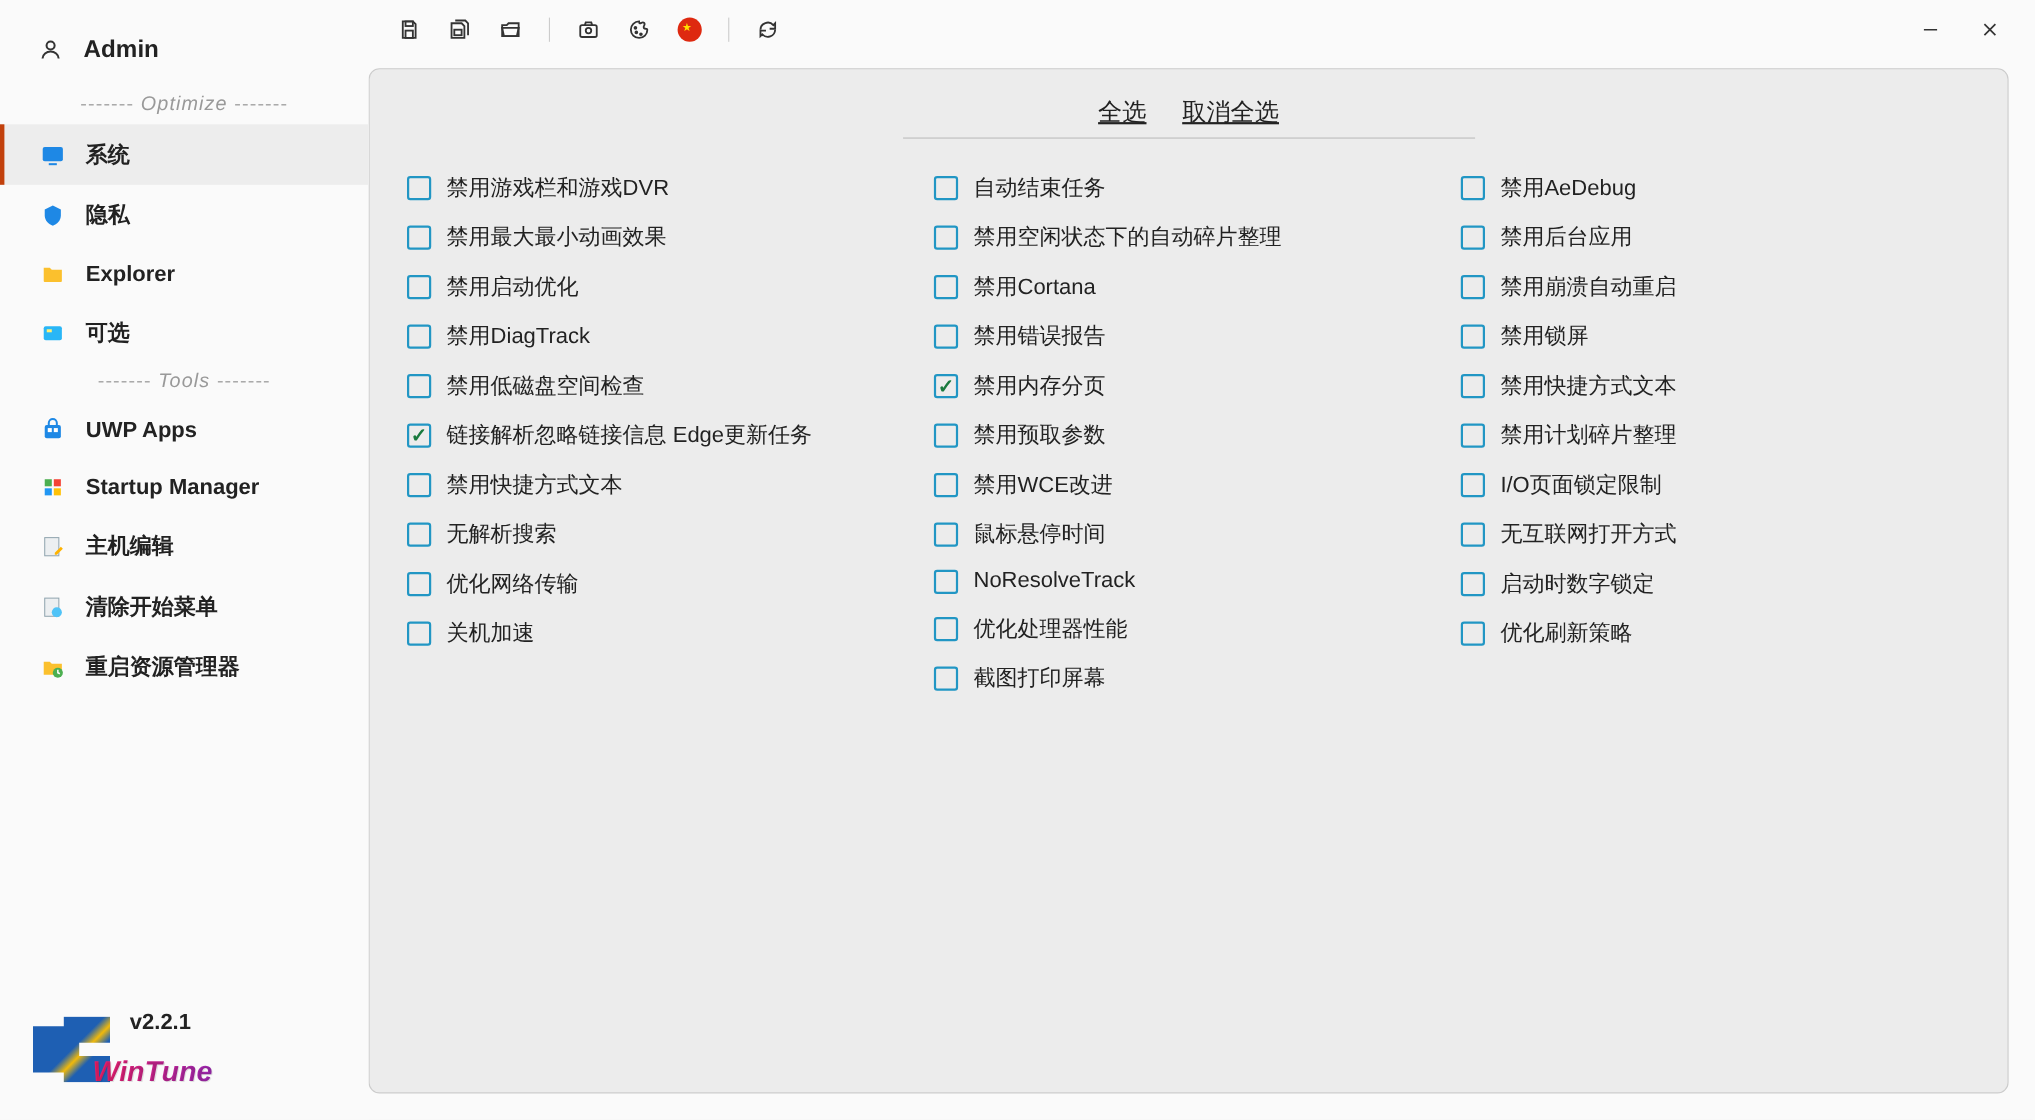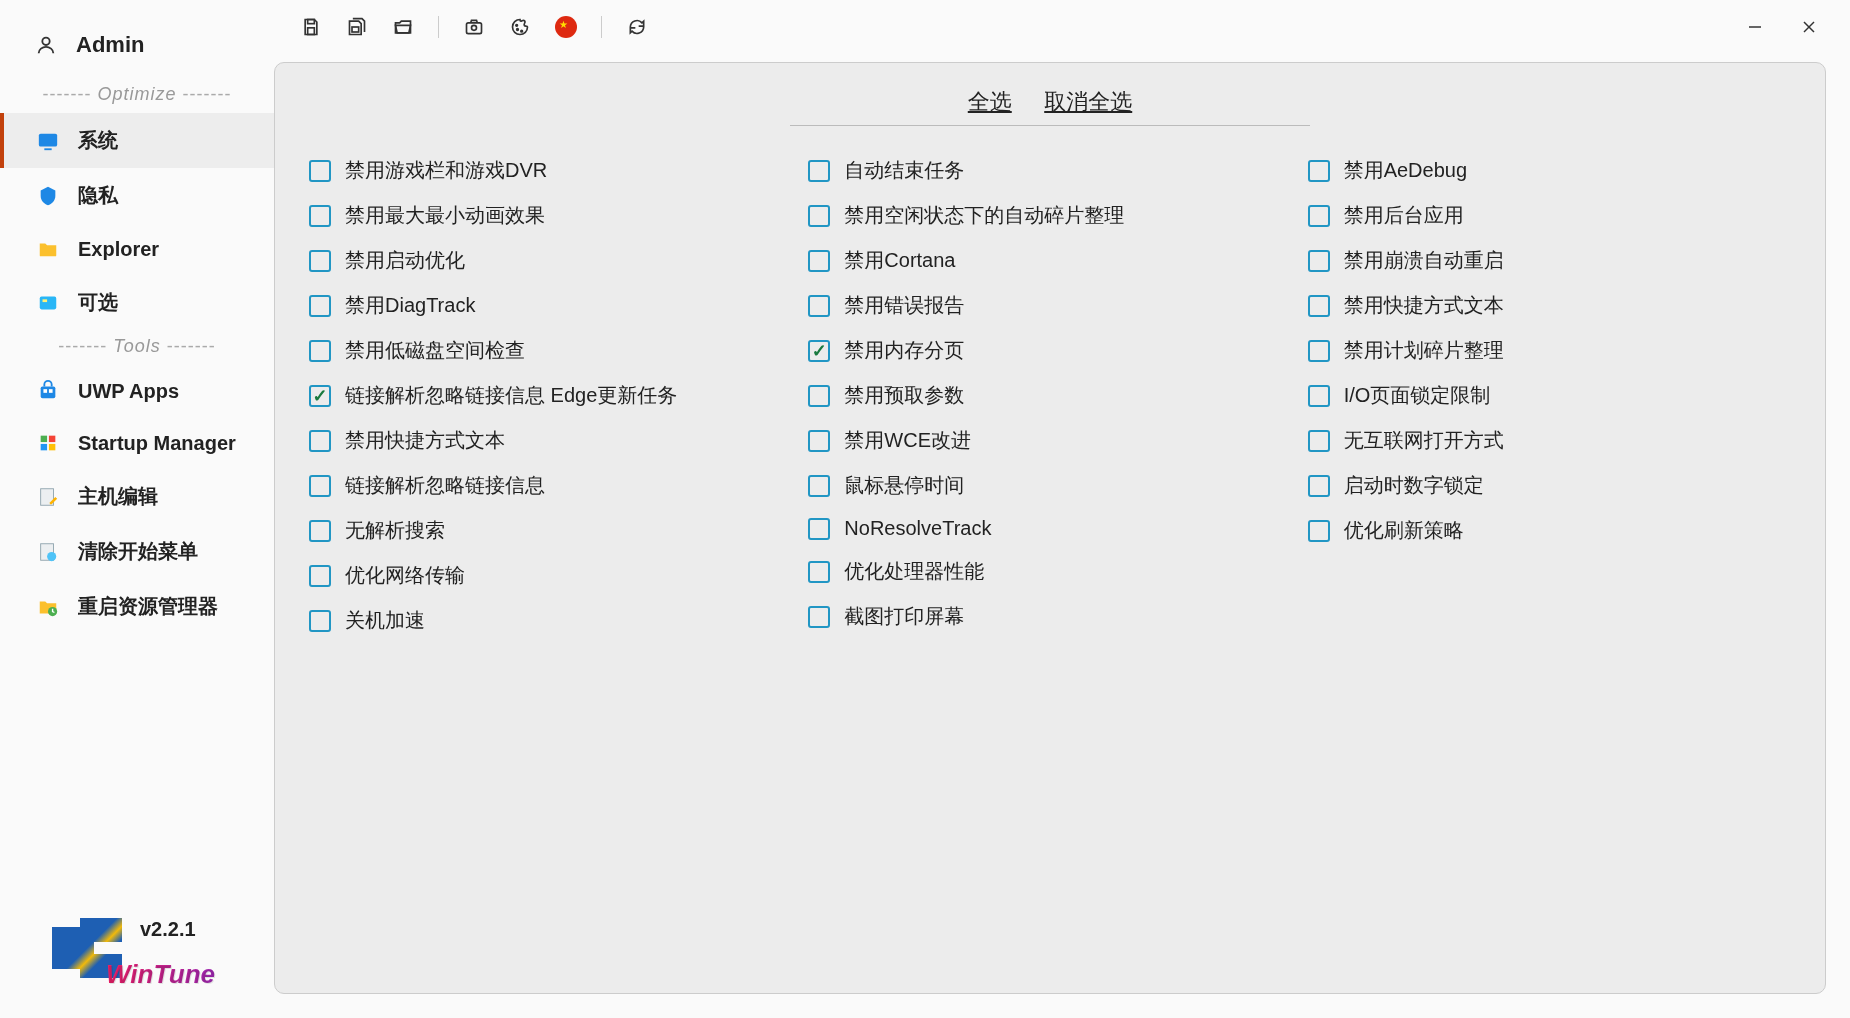--- a/index.html
+++ b/index.html
@@ -5,21 +5,21 @@
 * { margin: 0; padding: 0; box-sizing: border-box; }
 body {
   font-family: "Microsoft YaHei", "Segoe UI", Arial, sans-serif;
   background: #fafafa;
   width: 1850px;
   height: 1018px;
   overflow: hidden;
   display: flex;
 }
 .sidebar {
-  width: 274px;
+  width: 335px;
   background: #fafafa;
   padding: 24px 0 0 0;
   position: relative;
 }
 .sidebar-header {
   display: flex;
   align-items: center;
   padding: 8px 20px 20px 34px;
 }
 .user-icon {
@@ -53,22 +53,23 @@
 }
 .nav-icon {
   width: 24px; height: 24px;
   margin-right: 18px;
   display:flex;align-items:center;justify-content:center;
   font-size:20px;
 }
 .logo-block {
   position: absolute;
   bottom: 28px;
-  left: 52px;
+  left: 30px;
   display:flex;
+  align-items:center;
 }
 .logo-img {
   width: 70px; height: 60px;
   background: linear-gradient(135deg,#1e5fb3 0%, #1e5fb3 50%, #f0b90b 60%, #1e5fb3 70%);
   clip-path: polygon(0 15%, 40% 15%, 40% 0, 100% 0, 100% 40%, 60% 40%, 60% 60%, 100% 60%, 100% 100%, 40% 100%, 40% 85%, 0 85%);
   margin-right: 6px;
   position:relative;
 }
 .logo-text-block { display:flex; flex-direction:column; }
 .version { font-size: 20px; font-weight: 600; color:#222; margin-left:12px; margin-bottom:-4px;}
@@ -389,24 +390,20 @@
           <div class="check-item">
             <span class="checkbox checked"></span>
             <span>链接解析忽略链接信息 Edge更新任务</span>
           </div>
           <div class="check-item">
             <span class="checkbox"></span>
             <span>禁用快捷方式文本</span>
           </div>
           <div class="check-item">
             <span class="checkbox"></span>
-            <span>链接解析忽略链接信息</span>
-          </div>
-          <div class="check-item">
-            <span class="checkbox"></span>
             <span>无解析搜索</span>
           </div>
           <div class="check-item">
             <span class="checkbox"></span>
             <span>优化网络传输</span>
           </div>
           <div class="check-item">
             <span class="checkbox"></span>
             <span>关机加速</span>
           </div>
@@ -465,20 +462,24 @@
           <div class="check-item">
             <span class="checkbox"></span>
             <span>禁用后台应用</span>
           </div>
           <div class="check-item">
             <span class="checkbox"></span>
             <span>禁用崩溃自动重启</span>
           </div>
           <div class="check-item">
             <span class="checkbox"></span>
+            <span>禁用锁屏</span>
+          </div>
+          <div class="check-item">
+            <span class="checkbox"></span>
             <span>禁用快捷方式文本</span>
           </div>
           <div class="check-item">
             <span class="checkbox"></span>
             <span>禁用计划碎片整理</span>
           </div>
           <div class="check-item">
             <span class="checkbox"></span>
             <span>I/O页面锁定限制</span>
           </div>

